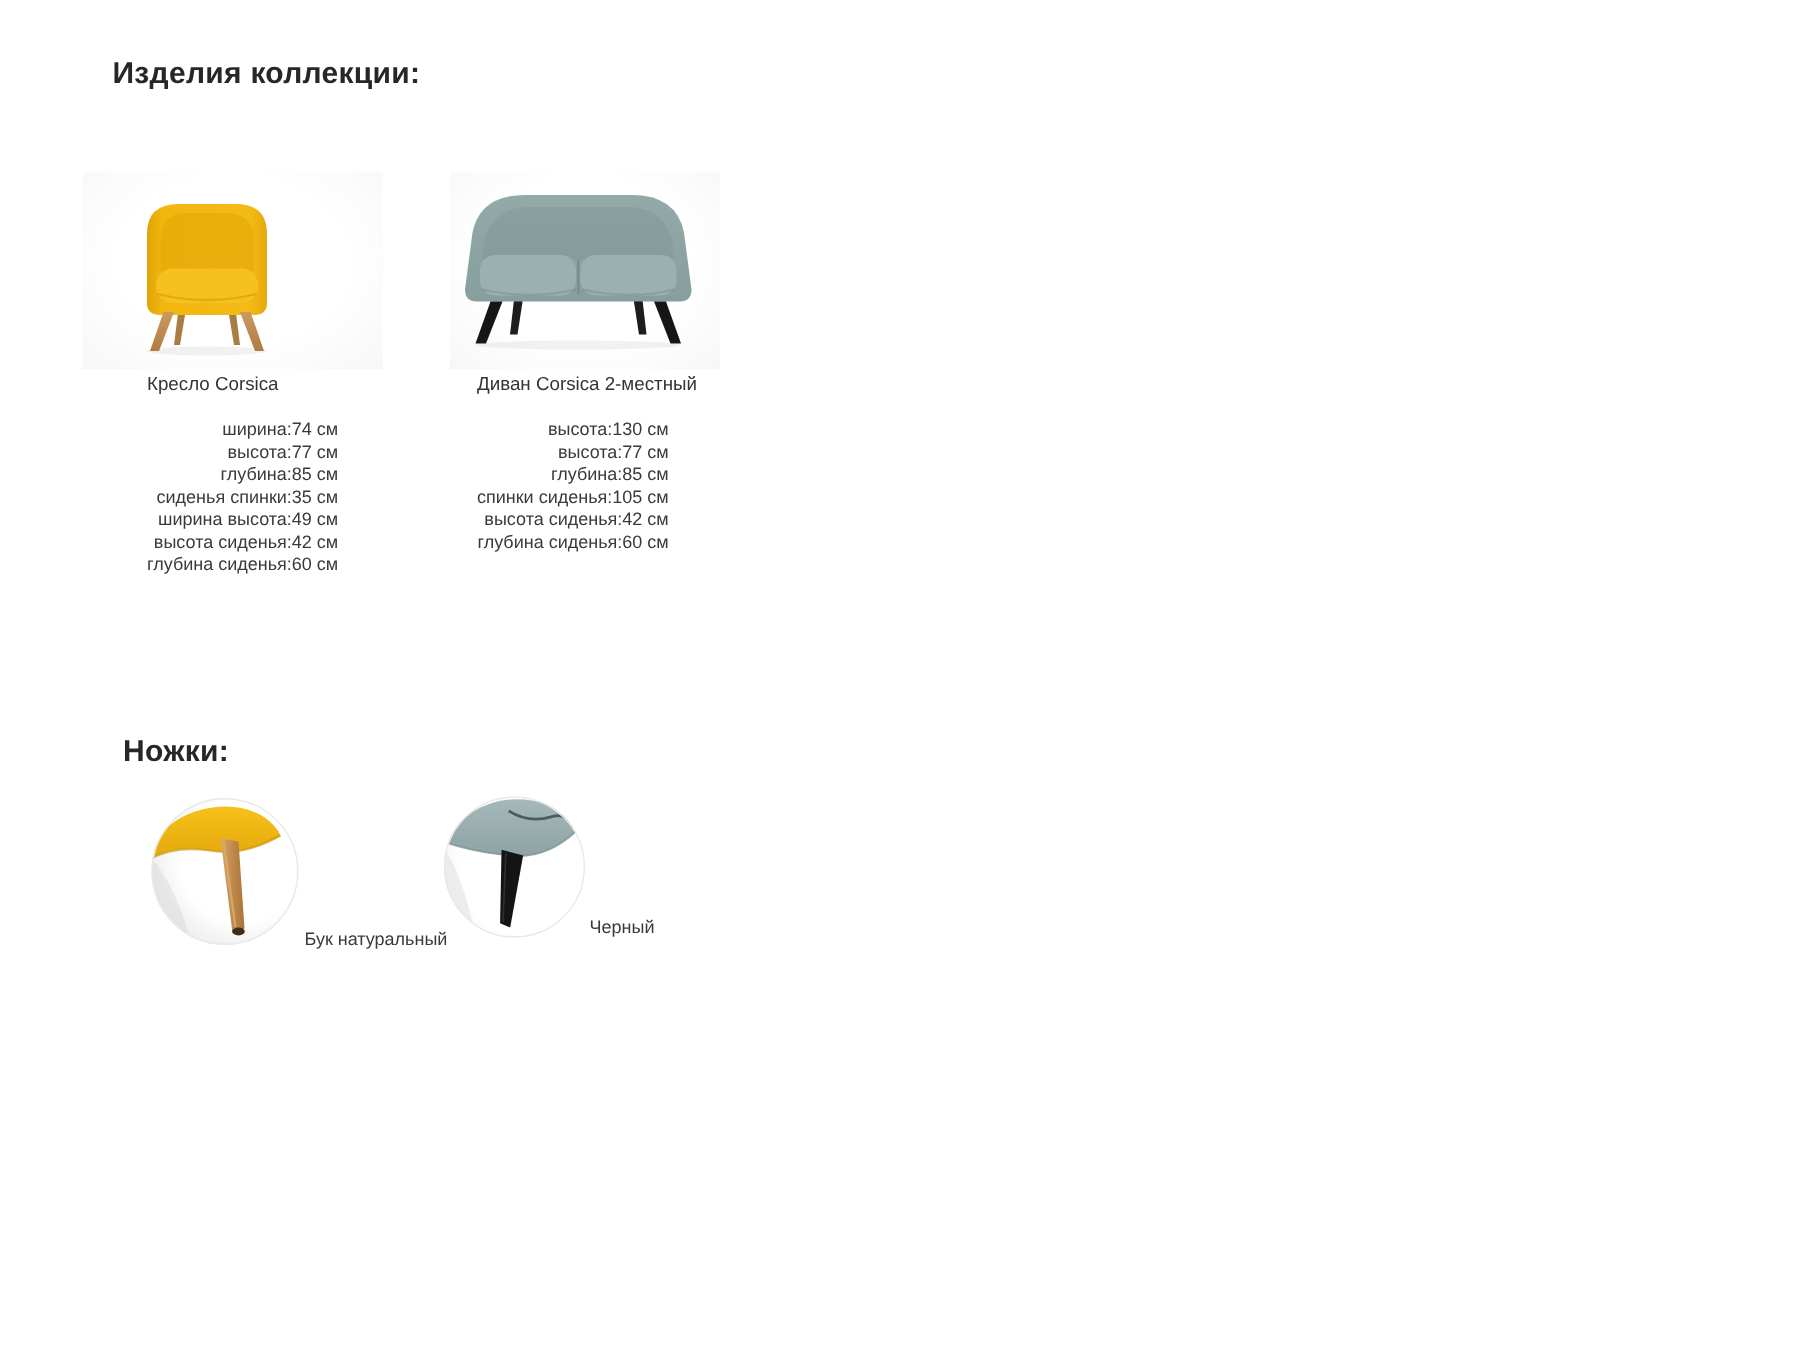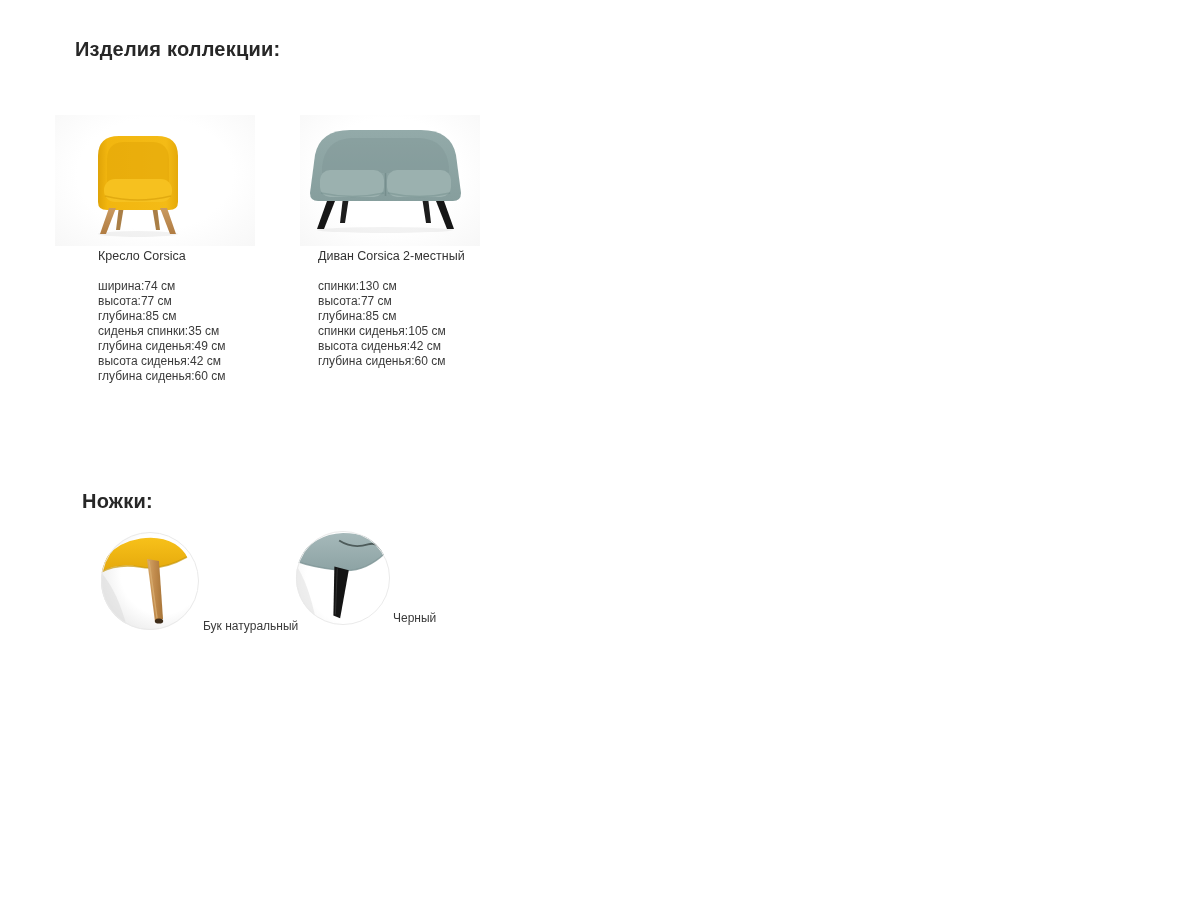--- a/index.html
+++ b/index.html
@@ -41,20 +41,21 @@
     color: #333333;
   }
   .title-armchair { left: 98px; top: 249px; }
   .title-sofa { left: 318px; top: 249px; }
 
   .specs {
     position: absolute;
     font-size: 12px;
     line-height: 15px;
     color: #3a3a3a;
+    text-align: right;
   }
   .specs-armchair { left: 98px; top: 279px; }
   .specs-sofa { left: 318px; top: 279px; }
 
   .leg-swatch {
     position: absolute;
     border-radius: 50%;
     overflow: hidden;
   }
   .leg-swatch svg { display: block; }
@@ -105,21 +106,21 @@
       <polygon points="16,78 23,78 13,104 7,104" fill="url(#chairWood)"></polygon>
       <polygon points="67,78 74,78 83,104 77,104" fill="url(#chairWood)"></polygon>
     </svg>
   </div>
   <div class="product-title title-armchair">Кресло Corsica</div>
   <div class="specs specs-armchair">
     <div>ширина:74 см</div>
     <div>высота:77 см</div>
     <div>глубина:85 см</div>
     <div>сиденья спинки:35 см</div>
-    <div>глубина сиденья:49 см</div>
+    <div>ширина высота:49 см</div>
     <div>высота сиденья:42 см</div>
     <div>глубина сиденья:60 см</div>
   </div>
 
   <div class="product-image img-sofa">
     <svg width="155" height="107" viewBox="0 0 155 107">
       <defs>
         <linearGradient id="sofaBody" x1="0" y1="0" x2="0" y2="1">
           <stop offset="0" stop-color="#93AAA9"></stop>
           <stop offset="1" stop-color="#869E9D"></stop>
@@ -139,21 +140,21 @@
       <path d="M77.5,46 L77.5,69" stroke="#6F8887" stroke-width="1.6" opacity="0.7"></path>
       <path d="M13,66 Q45,73 76,66" stroke="#74908E" stroke-width="1.4" fill="none" opacity="0.5"></path>
       <path d="M80,66 Q112,73 142,66" stroke="#74908E" stroke-width="1.4" fill="none" opacity="0.5"></path>
 
       <polygon points="19,74 27,74 16,102 9,102" fill="#161616"></polygon>
       <polygon points="128,74 136,74 146,102 139,102" fill="#161616"></polygon>
     </svg>
   </div>
   <div class="product-title title-sofa">Диван Corsica 2-местный</div>
   <div class="specs specs-sofa">
-    <div>спинки:130 см</div>
+    <div>высота:130 см</div>
     <div>высота:77 см</div>
     <div>глубина:85 см</div>
     <div>спинки сиденья:105 см</div>
     <div>высота сиденья:42 см</div>
     <div>глубина сиденья:60 см</div>
   </div>
 
   <div class="section-heading legs-heading">Ножки:</div>
 
   <div class="leg-swatch swatch-beech">

